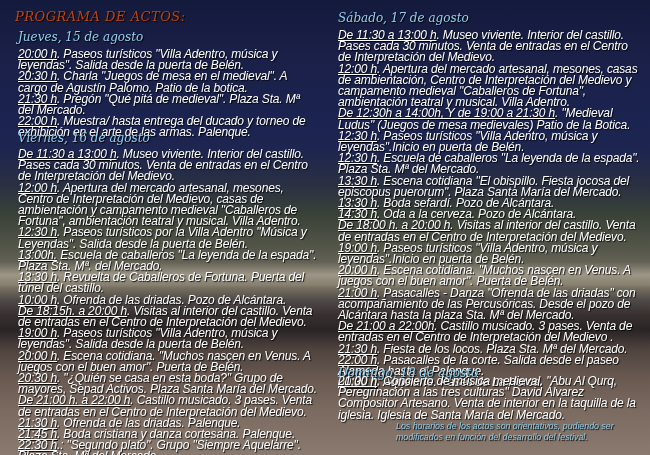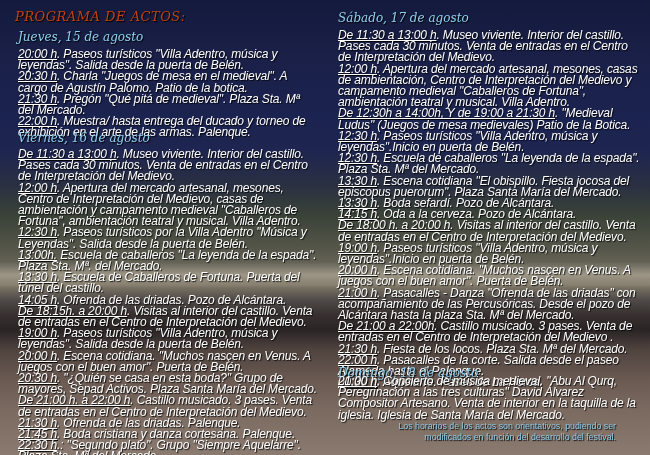--- a/index.html
+++ b/index.html
@@ -34,22 +34,22 @@
   }
   .ev {
     font-size:12px; line-height:11.2px; color:#ffffff;
     text-shadow:1px 1px 1px rgba(0,0,0,0.85);
     letter-spacing:-0.15px;
     font-style:italic;
   }
   .t { text-decoration:underline; }
   .note {
     position:absolute; left:396px; top:421px; width:220px;
-    font-size:8.8px; line-height:10.5px;
-    color:#8ecbe8; text-align:right; text-shadow:1px 1px 1px #000;
+    font-style:italic; font-size:8.8px; line-height:10.5px;
+    color:#8ecbe8; text-align:left; text-shadow:1px 1px 1px #000;
   }
 </style>
 </head>
 <body>
 
 <div class="sky-band"></div>
 
 <div class="main-title">PROGRAMA DE ACTOS:</div>
 
 <div class="col col-left">
@@ -60,22 +60,22 @@
     <div class="ev"><span class="t">21:30 h</span><span>. Pregón "Qué pitá de medieval". Plaza Sta. Mª del Mercado.</span></div>
     <div class="ev"><span class="t">22:00 h</span><span>. Muestra/ hasta entrega del ducado y torneo de exhibición en el arte de las armas. Palenque.</span></div>
   </div>
 
   <div class="day" style="position:absolute;top:131px;width:305px;">Viernes, 16 de agosto</div>
   <div style="position:absolute;top:149px;width:300px;">
     <div class="ev"><span class="t">De 11:30 a 13:00 h</span><span>. Museo viviente. Interior del castillo. Pases cada 30 minutos. Venta de entradas en el Centro de Interpretación del Medievo.</span></div>
     <div class="ev"><span class="t">12:00 h</span><span>. Apertura del mercado artesanal, mesones, Centro de Interpretación del Medievo, casas de ambientación y campamento medieval "Caballeros de Fortuna", ambientación teatral y musical. Villa Adentro.</span></div>
     <div class="ev"><span class="t">12:30 h</span><span>. Paseos turísticos por la Villa Adentro "Música y Leyendas". Salida desde la puerta de Belén.</span></div>
     <div class="ev"><span class="t">13:00h.</span><span> Escuela de caballeros "La leyenda de la espada". Plaza Sta. Mª. del Mercado.</span></div>
-    <div class="ev"><span class="t">13:30 h</span><span>. Escuela de Caballeros de Fortuna. Puerta del túnel del castillo.</span></div>
-    <div class="ev"><span class="t">14:05 h</span><span>. Ofrenda de las driadas. Pozo de Alcántara.</span></div>
+    <div class="ev"><span class="t">13:30 h</span><span>. Revuelta de Caballeros de Fortuna. Puerta del túnel del castillo.</span></div>
+    <div class="ev"><span class="t">10:00 h</span><span>. Ofrenda de las driadas. Pozo de Alcántara.</span></div>
     <div class="ev"><span class="t">De 18:15h. a 20:00 h</span><span>. Visitas al interior del castillo. Venta de entradas en el Centro de Interpretación del Medievo.</span></div>
     <div class="ev"><span class="t">19:00 h</span><span>. Paseos turísticos "Villa Adentro, música y leyendas". Salida desde la puerta de Belén.</span></div>
     <div class="ev"><span class="t">20:00 h</span><span>. Escena cotidiana. "Muchos nasçen en Venus.  A juegos con el buen amor". Puerta de Belén.</span></div>
     <div class="ev"><span class="t">20:30 h</span><span>. "¿Quién se casa en esta boda?" Grupo de mayores, Sepad Activos. Plaza Santa María del Mercado.</span></div>
     <div class="ev"><span class="t">De 21:00 h. a 22:00 h</span><span>. Castillo musicado. 3 pases. Venta de entradas en el Centro de Interpretación del Medievo.</span></div>
     <div class="ev"><span class="t">21:30 h</span><span>. Ofrenda de las driadas. Palenque.</span></div>
     <div class="ev"><span class="t">21:45 h</span><span>. Boda cristiana y danza cortesana. Palenque.</span></div>
     <div class="ev"><span class="t">22:30 h</span><span>.: "Segundo plato". Grupo "Siempre Aquelarre". Plaza Sta. Mª del Mercado.</span></div>
     <div class="ev"><span class="t">23:30 h</span><span>. Boda musulmana. Palenque.</span></div>
 
@@ -85,21 +85,21 @@
 <div class="col col-right">
   <div class="day" style="position:absolute;top:11px;width:305px;">Sábado, 17 de agosto</div>
   <div style="position:absolute;top:30px;width:305px;">
     <div class="ev"><span class="t">De 11:30 a 13:00 h</span><span>. Museo viviente. Interior del castillo. Pases cada 30 minutos. Venta de entradas en el Centro de Interpretación del Medievo.</span></div>
     <div class="ev"><span class="t">12:00 h</span><span>. Apertura del mercado artesanal, mesones, casas de ambientación, Centro de Interpretación del Medievo y campamento medieval "Caballeros de Fortuna", ambientación teatral y musical. Villa Adentro.</span></div>
     <div class="ev"><span class="t">De 12:30h a 14:00h, Y de 19:00 a 21:30 h</span><span>. "Medieval Ludus" (Juegos de mesa medievales)  Patio de la Botica.</span></div>
     <div class="ev"><span class="t">12:30 h</span><span>. Paseos turísticos "Villa Adentro, música y leyendas".Inicio en puerta de Belén.</span></div>
     <div class="ev"><span class="t">12:30 h</span><span>. Escuela de caballeros "La leyenda de la espada". Plaza Sta. Mª del Mercado.</span></div>
     <div class="ev"><span class="t">13:30 h</span><span>. Escena cotidiana "El obispillo. Fiesta jocosa del episcopus puerorum". Plaza Santa María del Mercado.</span></div>
     <div class="ev"><span class="t">13:30 h</span><span>. Boda sefardí. Pozo de Alcántara.</span></div>
-    <div class="ev"><span class="t">14:15 h</span><span>. Oda a la cerveza. Pozo de Alcántara.</span></div>
+    <div class="ev"><span class="t">14:30 h</span><span>. Oda a la cerveza. Pozo de Alcántara.</span></div>
     <div class="ev"><span class="t">De 18:00 h. a 20:00 h</span><span>. Visitas al interior del castillo. Venta de entradas en el Centro de Interpretación del Medievo.</span></div>
     <div class="ev"><span class="t">19:00 h</span><span>. Paseos turísticos "Villa Adentro, música y leyendas".Inicio en puerta de Belén.</span></div>
     <div class="ev"><span class="t">20:00 h</span><span>. Escena cotidiana. "Muchos nasçen en Venus. A juegos con el buen amor". Puerta de Belén.</span></div>
     <div class="ev"><span class="t">21:00 h</span><span>. Pasacalles - Danza "Ofrenda de las driadas" con acompañamiento de las Percusóricas. Desde el pozo de Alcántara hasta la plaza Sta. Mª del Mercado.</span></div>
     <div class="ev"><span class="t">De 21:00 a 22:00h</span><span>. Castillo musicado. 3 pases. Venta de entradas en el Centro de Interpretación del Medievo .</span></div>
     <div class="ev"><span class="t">21:30 h</span><span>. Fiesta de los locos. Plaza Sta. Mª del Mercado.</span></div>
     <div class="ev"><span class="t">22:00 h</span><span>. Pasacalles de la corte. Salida desde el paseo Alameda hasta el Palenque.</span></div>
     <div class="ev"><span class="t">00:30 h</span><span>. Aquelarre. Pases de La Horca.</span></div>
   </div>
 

